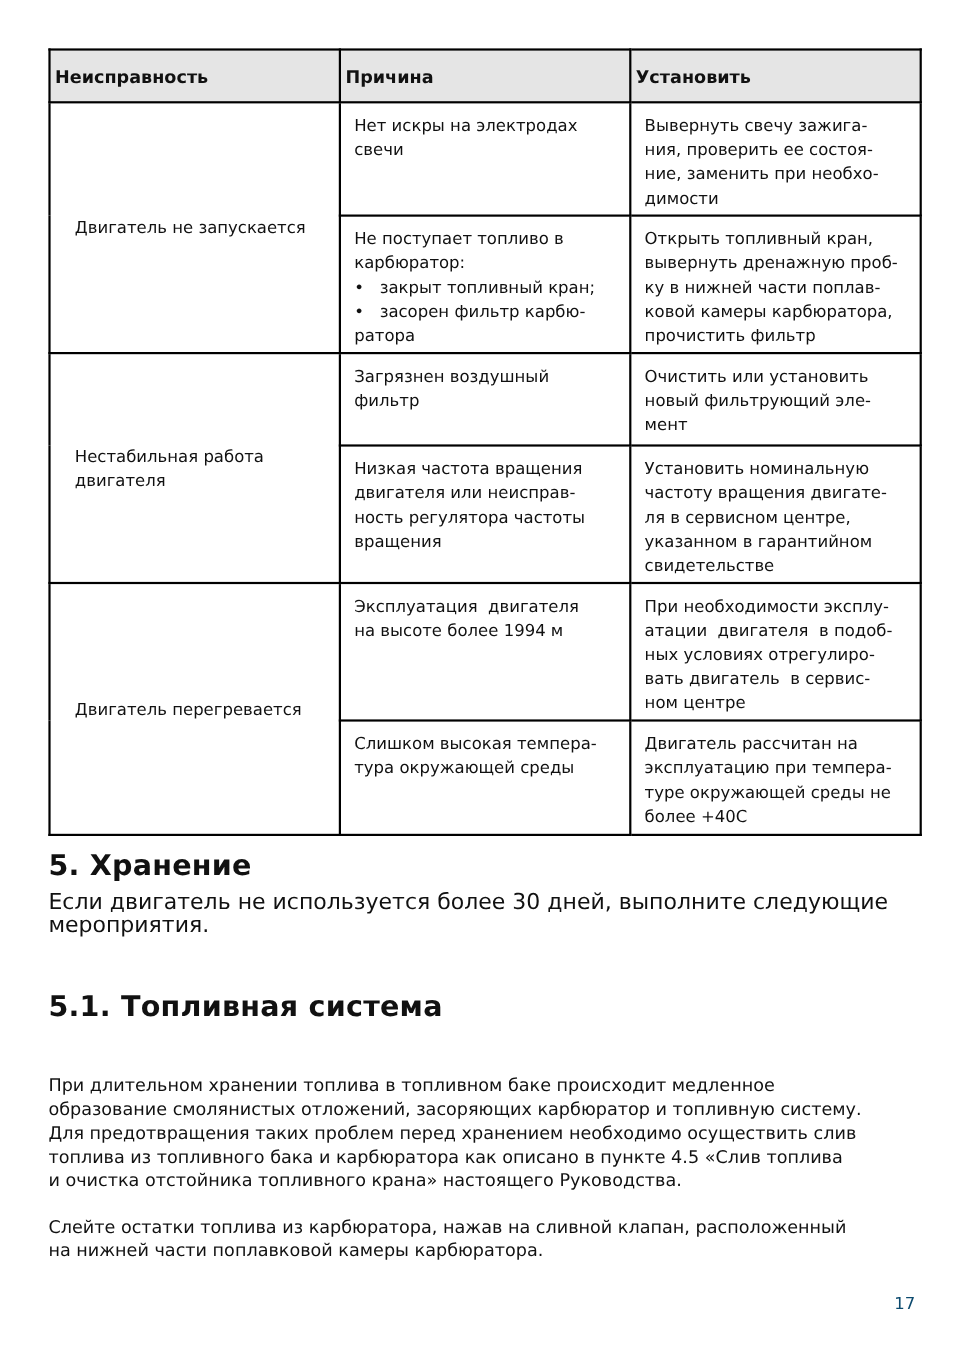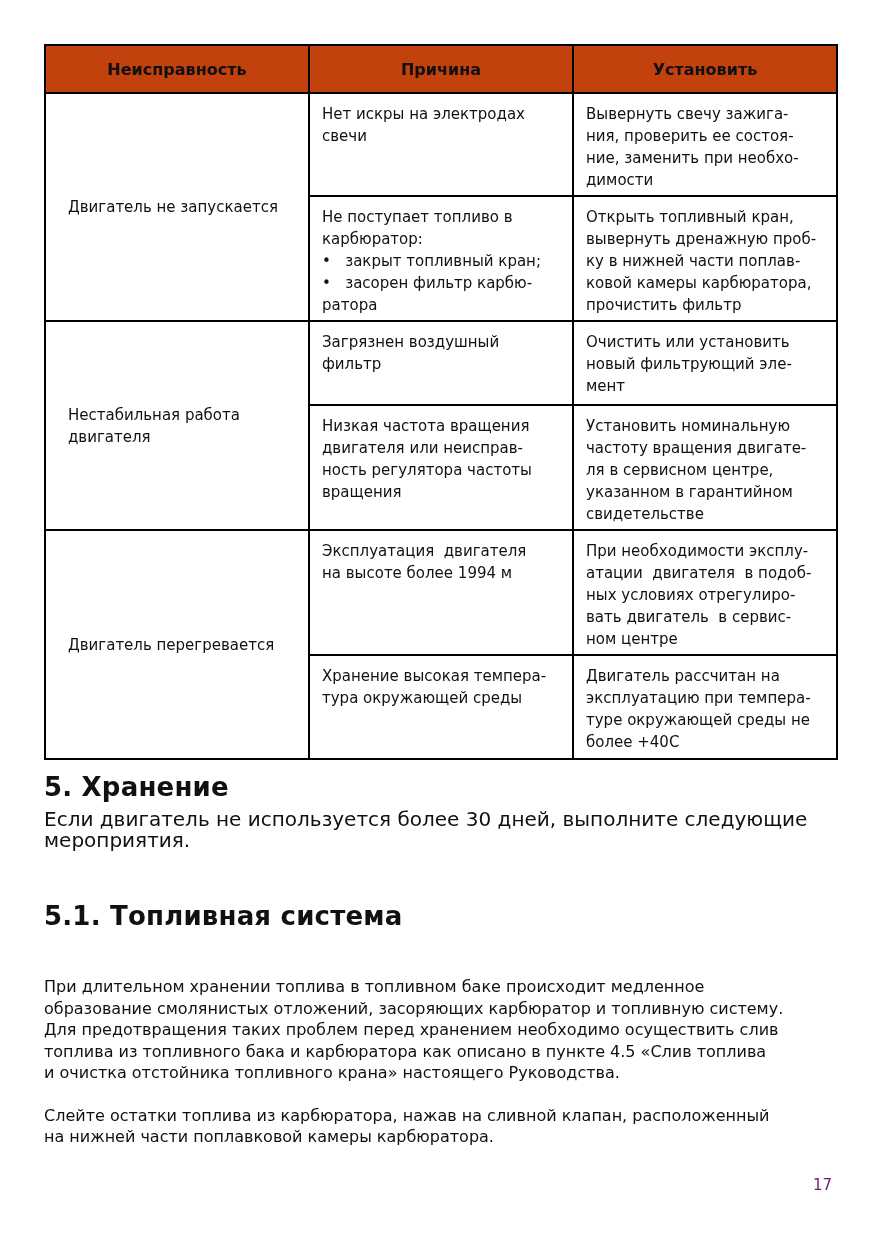--- a/index.html
+++ b/index.html
@@ -19,25 +19,25 @@
     table-layout: fixed;
     width: 792px;
   }
   table.fault-table col { width: 264px; }
   table.fault-table th,
   table.fault-table td {
     border: 2px solid #000;
     box-sizing: border-box;
   }
   table.fault-table th {
-    background: #c2410c;
+    background: #e5e5e5;
     font-size: 16px;
     font-weight: bold;
     height: 48px;
-    text-align: center;
+    text-align: left;
     vertical-align: middle;
     padding: 0 4px;
   }
   td.cell {
     font-size: 15px;
     line-height: 22px;
     vertical-align: top;
     padding: 9px 8px 4px 12px;
     white-space: pre-wrap;
   }
@@ -85,21 +85,21 @@
     margin: 21px 0 0 0;
     font-size: 16px;
     line-height: 21.5px;
     white-space: pre-wrap;
   }
   .page-number {
     position: absolute;
     top: 1176px;
     right: 41px;
     font-size: 15px;
-    color: #701a75;
+    color: #0c4a6e;
   }
 </style>
 </head>
 <body>
 
 <div class="page">
 
   <table class="fault-table">
     <colgroup>
         <col>
@@ -159,21 +159,21 @@
         <td class="fault-cell" rowspan="2">Двигатель перегревается</td>
         <td class="cell">Эксплуатация  двигателя
 на высоте более 1994 м</td>
         <td class="cell">При необходимости эксплу-
 атации  двигателя  в подоб-
 ных условиях отрегулиро-
 вать двигатель  в сервис-
 ном центре</td>
       </tr>
       <tr class="h-r3b">
-        <td class="cell">Хранение высокая темпера-
+        <td class="cell">Слишком высокая темпера-
 тура окружающей среды</td>
         <td class="cell">Двигатель рассчитан на
 эксплуатацию при темпера-
 туре окружающей среды не
 более +40С</td>
       </tr>
     </tbody>
   </table>
 
   <h1 class="h1">5. Хранение</h1>

